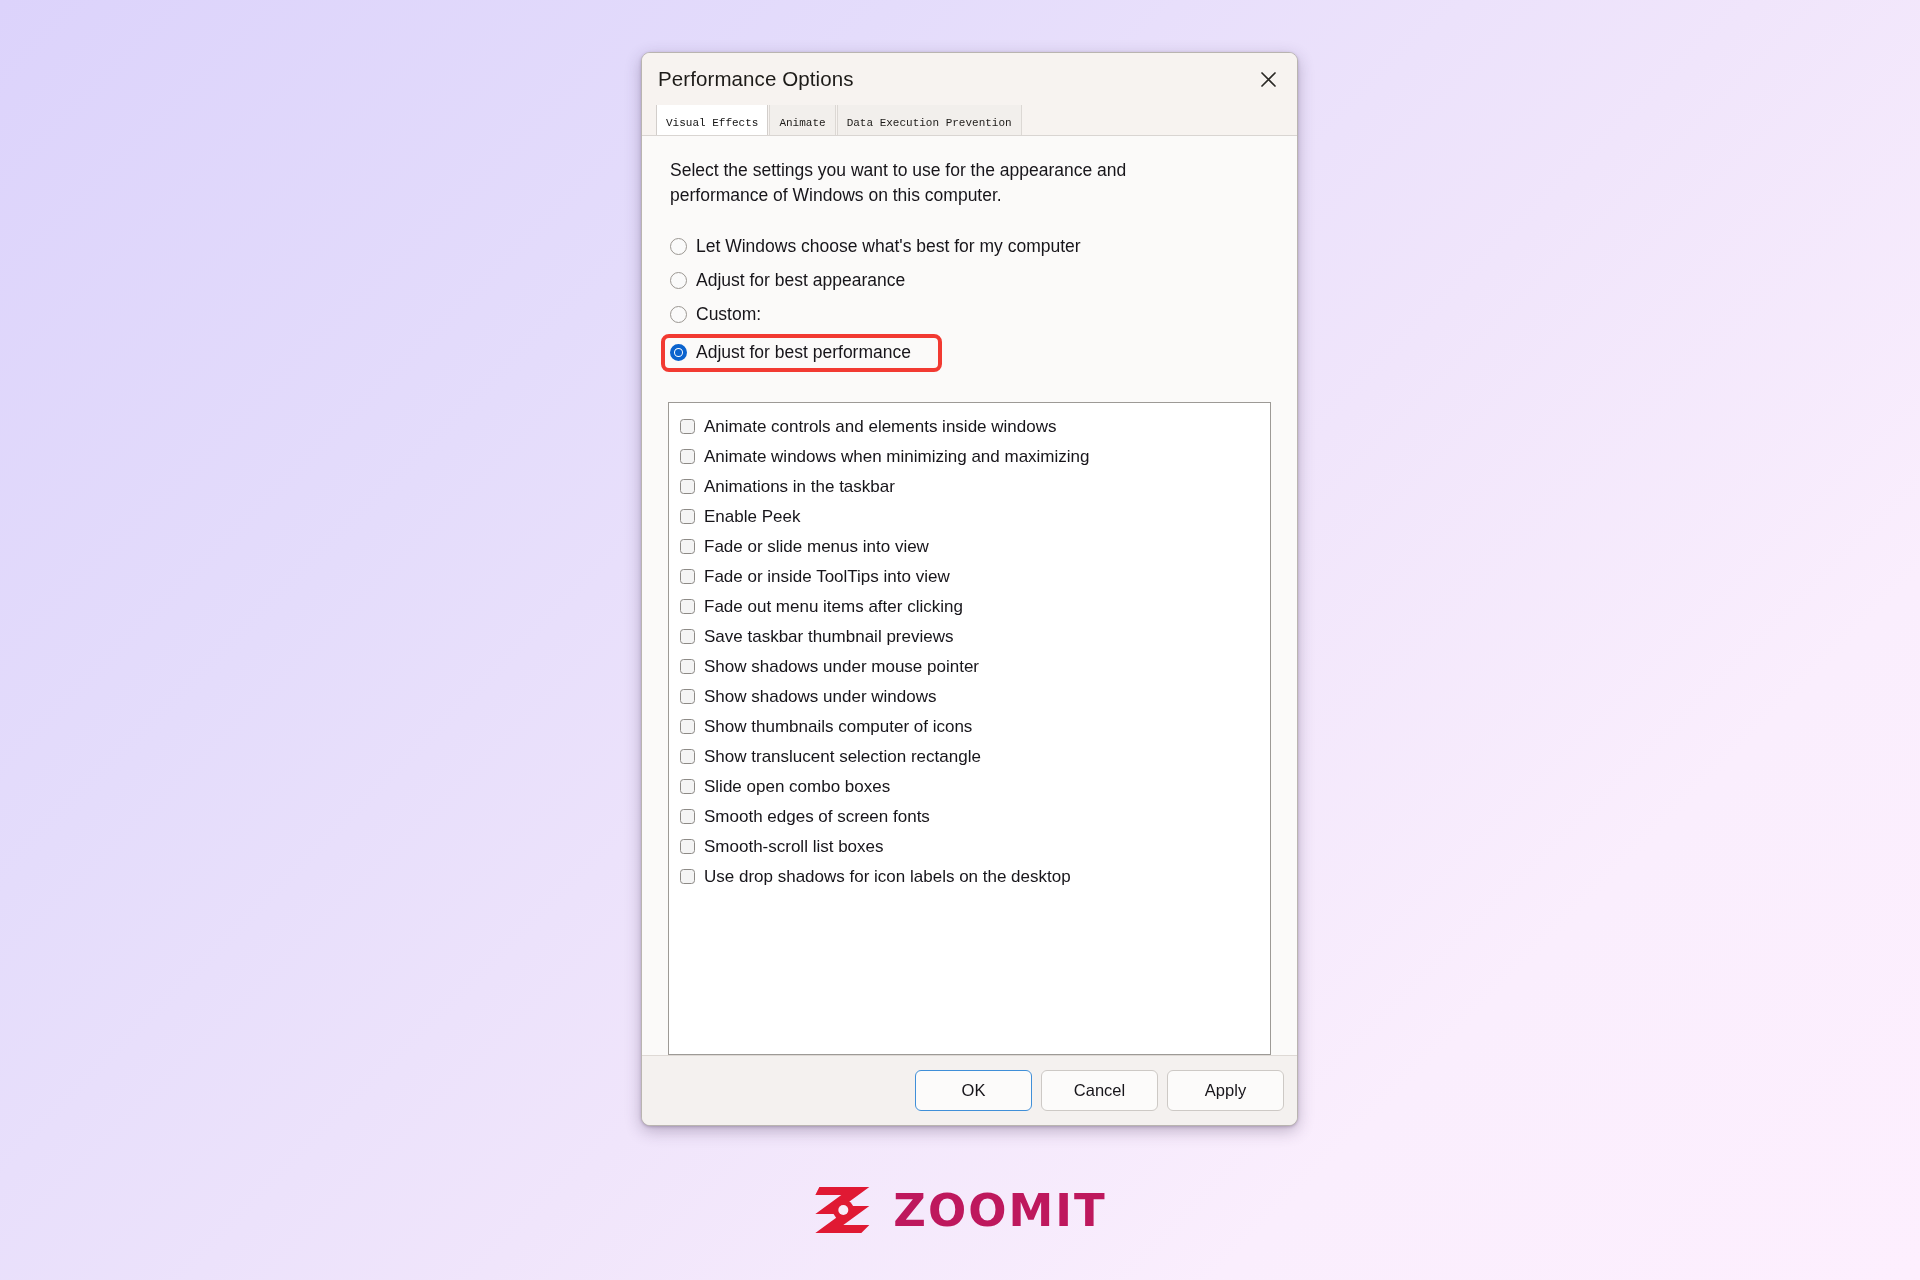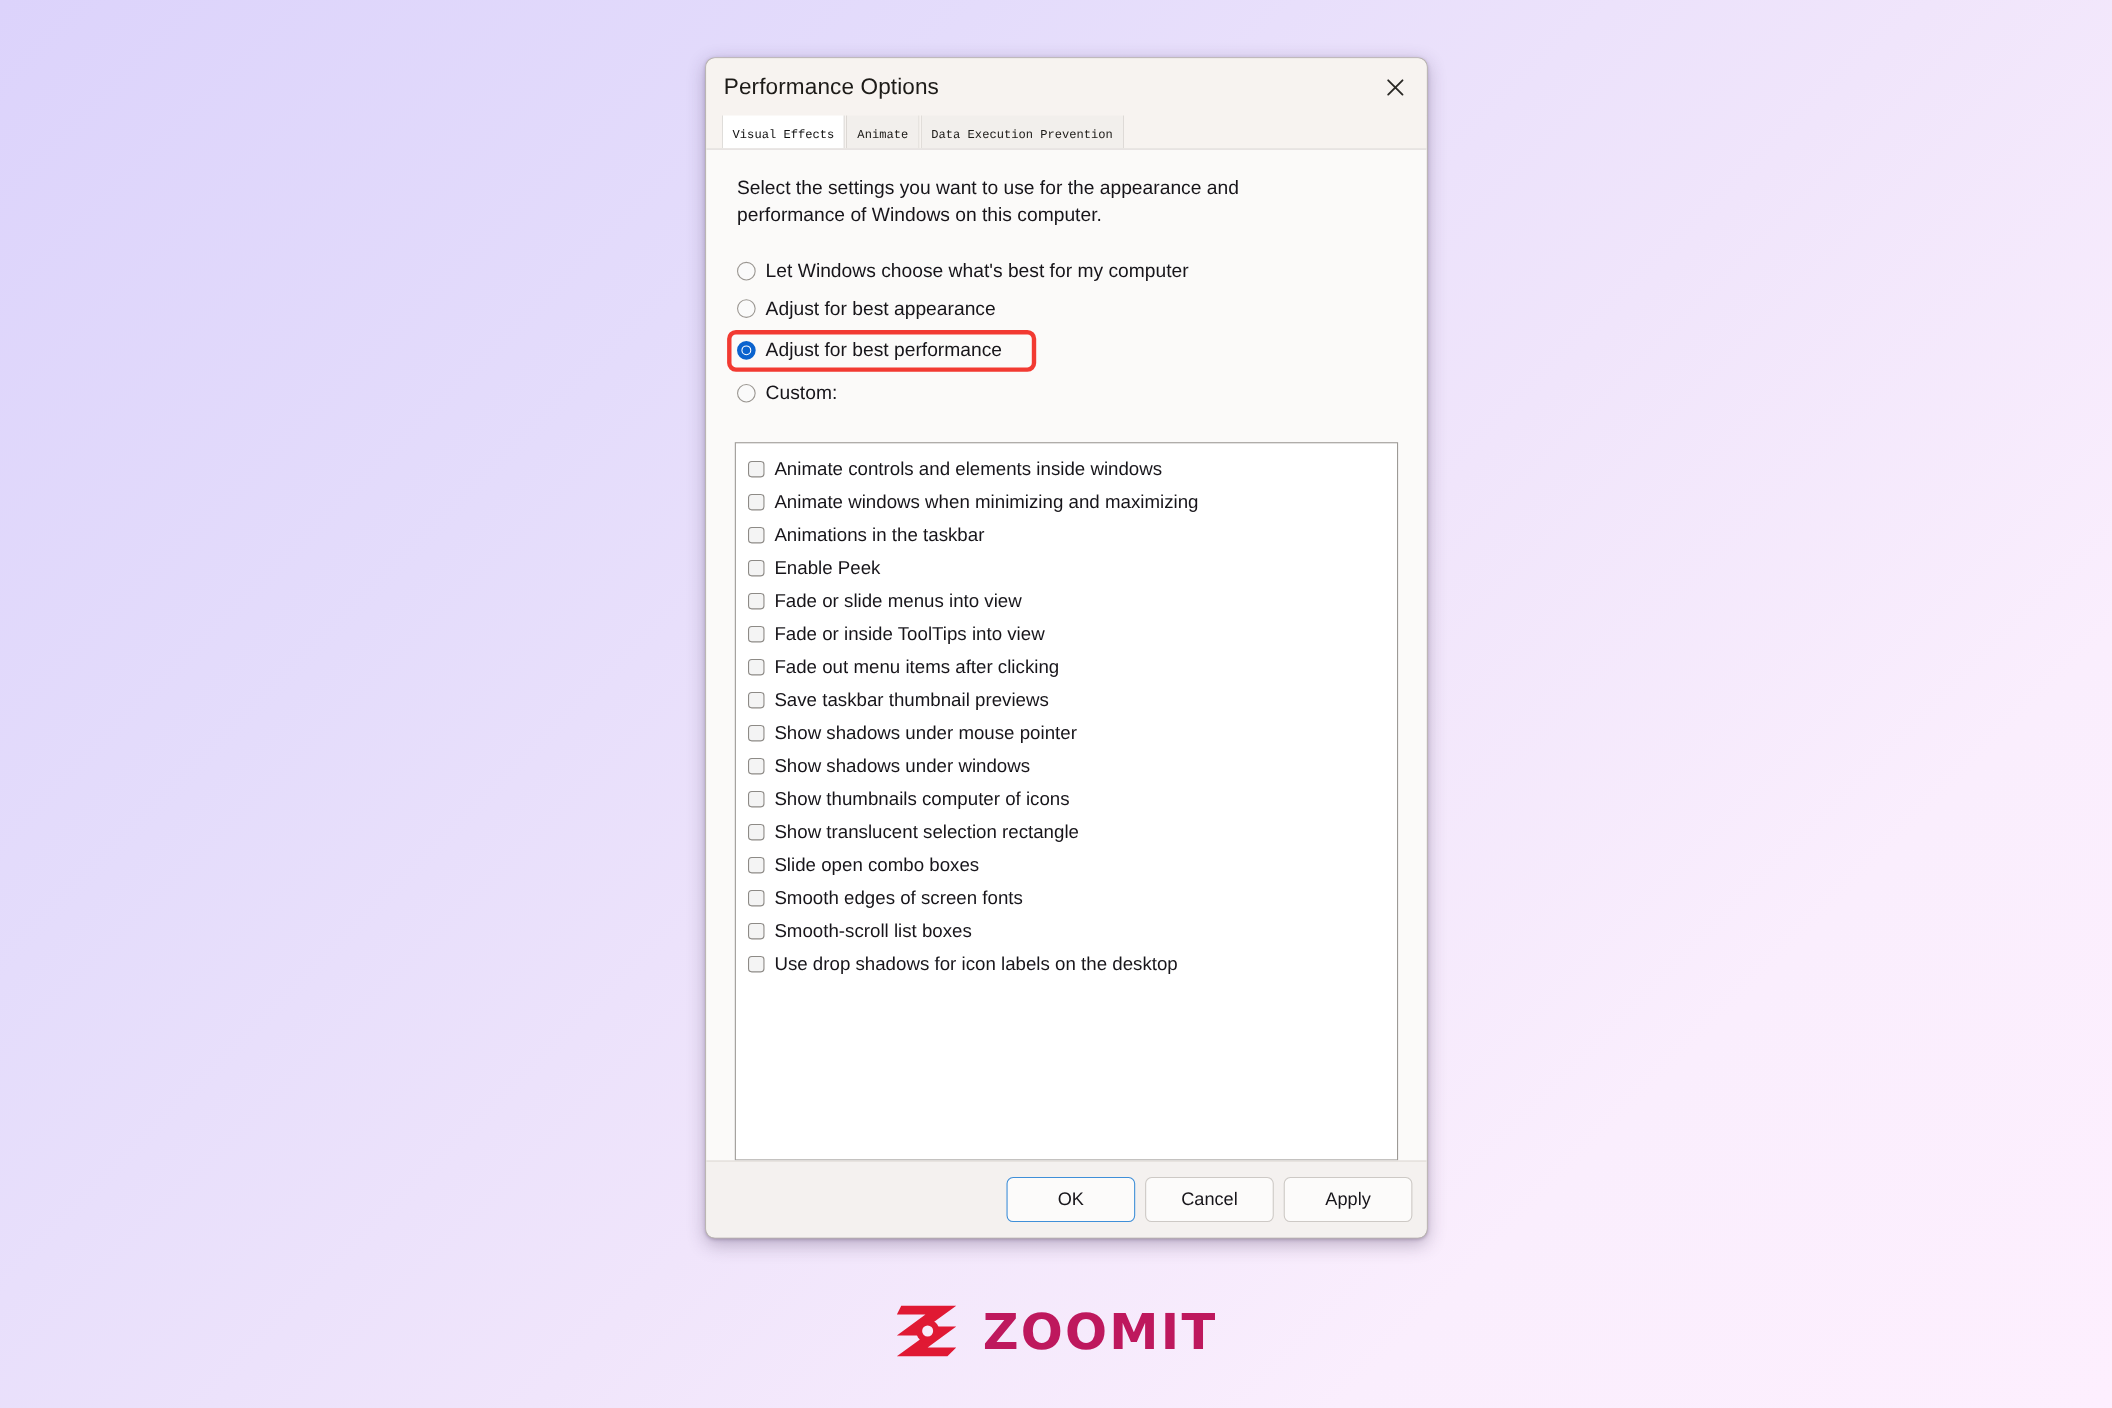--- a/index.html
+++ b/index.html
@@ -256,28 +256,28 @@
       <div class="radio-row">
         <span class="radio"></span>
         <span class="radio-label">Let Windows choose what's best for my computer</span>
       </div>
 
       <div class="radio-row">
         <span class="radio"></span>
         <span class="radio-label">Adjust for best appearance</span>
       </div>
 
+      <div class="radio-row">
+        <span class="radio"></span>
+        <span class="radio-label">Custom:</span>
+      </div>
+
       <div class="radio-row boxed">
         <span class="radio checked"></span>
         <span class="radio-label">Adjust for best performance</span>
-      </div>
-
-      <div class="radio-row">
-        <span class="radio"></span>
-        <span class="radio-label">Custom:</span>
       </div>
 
     </div>
 
     <div class="listbox" id="effects-list">
         <div class="effect-row">
           <span class="checkbox"></span>
           <span class="effect-label">Animate controls and elements inside windows</span>
         </div>
         <div class="effect-row">

